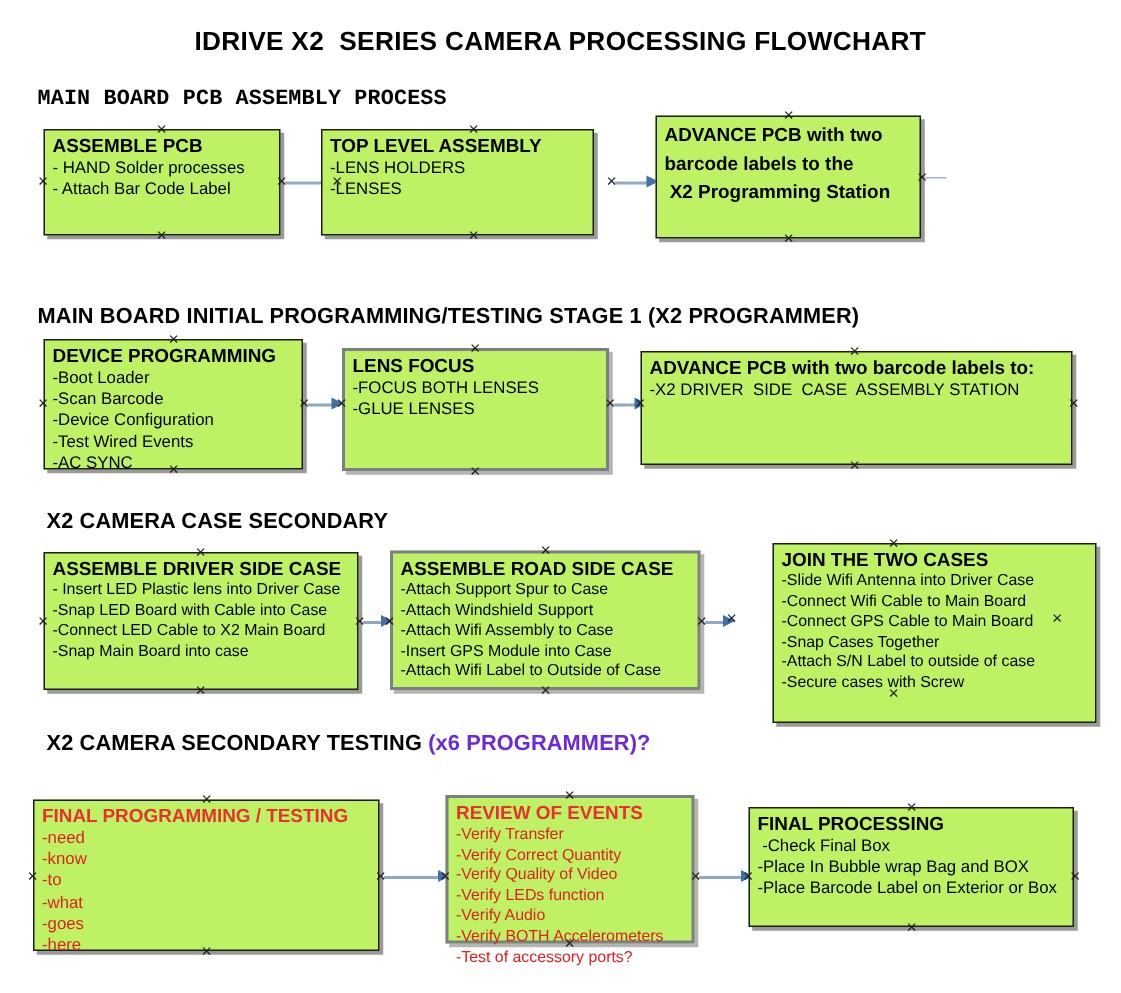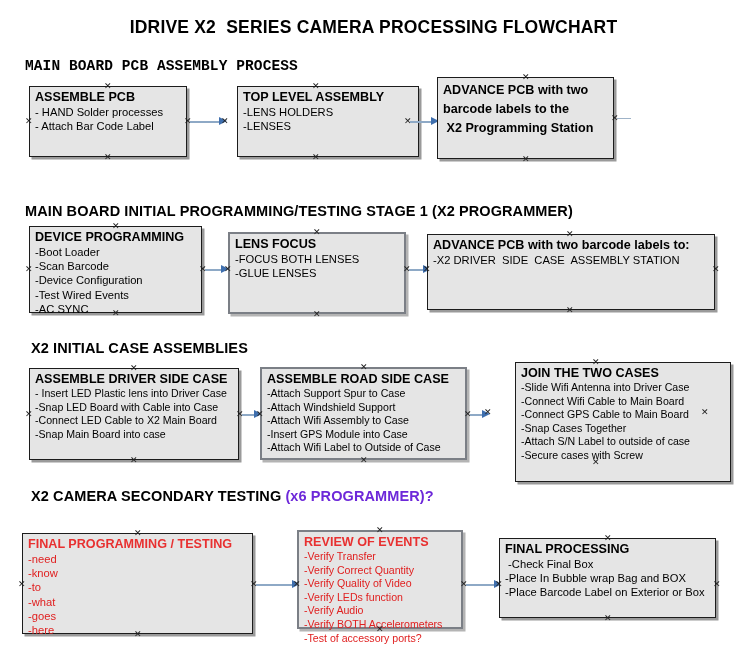--- a/index.html
+++ b/index.html
@@ -42,21 +42,21 @@
     letter-spacing: 0.1px;
     white-space: pre;
   }
   .section-title .red-part {
     color: #6d28d9;
   }
 
   
   .fbox {
     position: absolute;
-    background: #e5e5e5;
+    background: #bef264;
     border: 1.4px solid #1c1c1c;
     box-sizing: border-box;
     box-shadow: 2.5px 2.5px 0 0 #9a9a9a;
     padding: 3px 0 0 5px;
   }
   .fbox.gray-border {
     border: 2.2px solid #7b7f86;
     box-shadow: 2.5px 2.5px 0 0 #b4b4b4;
   }
   .fbox .bx-title {
@@ -133,21 +133,21 @@
     <div class="bx-line">- Attach Bar Code Label</div>
   </div>
   <span class="handle" style="left:104px; top:82px;">✕</span>
   <span class="handle" style="left:104px; top:153px;">✕</span>
   <span class="handle" style="left:25px; top:117px;">✕</span>
   <span class="handle" style="left:184px; top:117px;">✕</span>
 
   <div class="conn" style="left:190px; top:121px; width:31px;"></div>
   <div class="arrowhead" style="left:219px; top:117px;"></div>
 
-  <div class="fbox" style="left:237px; top:86px; width:182px; height:71px;">
+  <div class="fbox" style="left:214px; top:86px; width:182px; height:71px;">
     <div class="bx-title">TOP LEVEL ASSEMBLY</div>
     <div class="bx-line">-LENS HOLDERS</div>
     <div class="bx-line">-LENSES</div>
   </div>
   <span class="handle" style="left:312px; top:82px;">✕</span>
   <span class="handle" style="left:312px; top:153px;">✕</span>
   <span class="handle" style="left:221px; top:117px;">✕</span>
   <span class="handle" style="left:404px; top:117px;">✕</span>
 
   <div class="conn" style="left:410px; top:121px; width:23px;"></div>
@@ -196,21 +196,21 @@
 
   <div class="fbox" style="left:427px; top:234px; width:288px; height:76px;">
     <div class="bx-title">ADVANCE PCB with two barcode labels to:</div>
     <div class="bx-line">-X2 DRIVER  SIDE  CASE  ASSEMBLY STATION</div>
   </div>
   <span class="handle" style="left:566px; top:230px;">✕</span>
   <span class="handle" style="left:566px; top:306px;">✕</span>
   <span class="handle" style="left:423px; top:265px;">✕</span>
   <span class="handle" style="left:712px; top:265px;">✕</span>
 
-  <div class="section-title" style="left:31px; top:340px;">X2 INITIAL CASE ASSEMBLIES</div>
+  <div class="section-title" style="left:31px; top:340px;">X2 CAMERA CASE SECONDARY</div>
 
   <div class="fbox small-lines" style="left:29px; top:368px; width:210px; height:92px;">
     <div class="bx-title">ASSEMBLE DRIVER SIDE CASE</div>
     <div class="bx-line">- Insert LED Plastic lens into Driver Case</div>
     <div class="bx-line">-Snap LED Board with Cable into Case</div>
     <div class="bx-line">-Connect LED Cable to X2 Main Board</div>
     <div class="bx-line">-Snap Main Board into case</div>
   </div>
   <span class="handle" style="left:130px; top:364px;">✕</span>
   <span class="handle" style="left:130px; top:456px;">✕</span>

